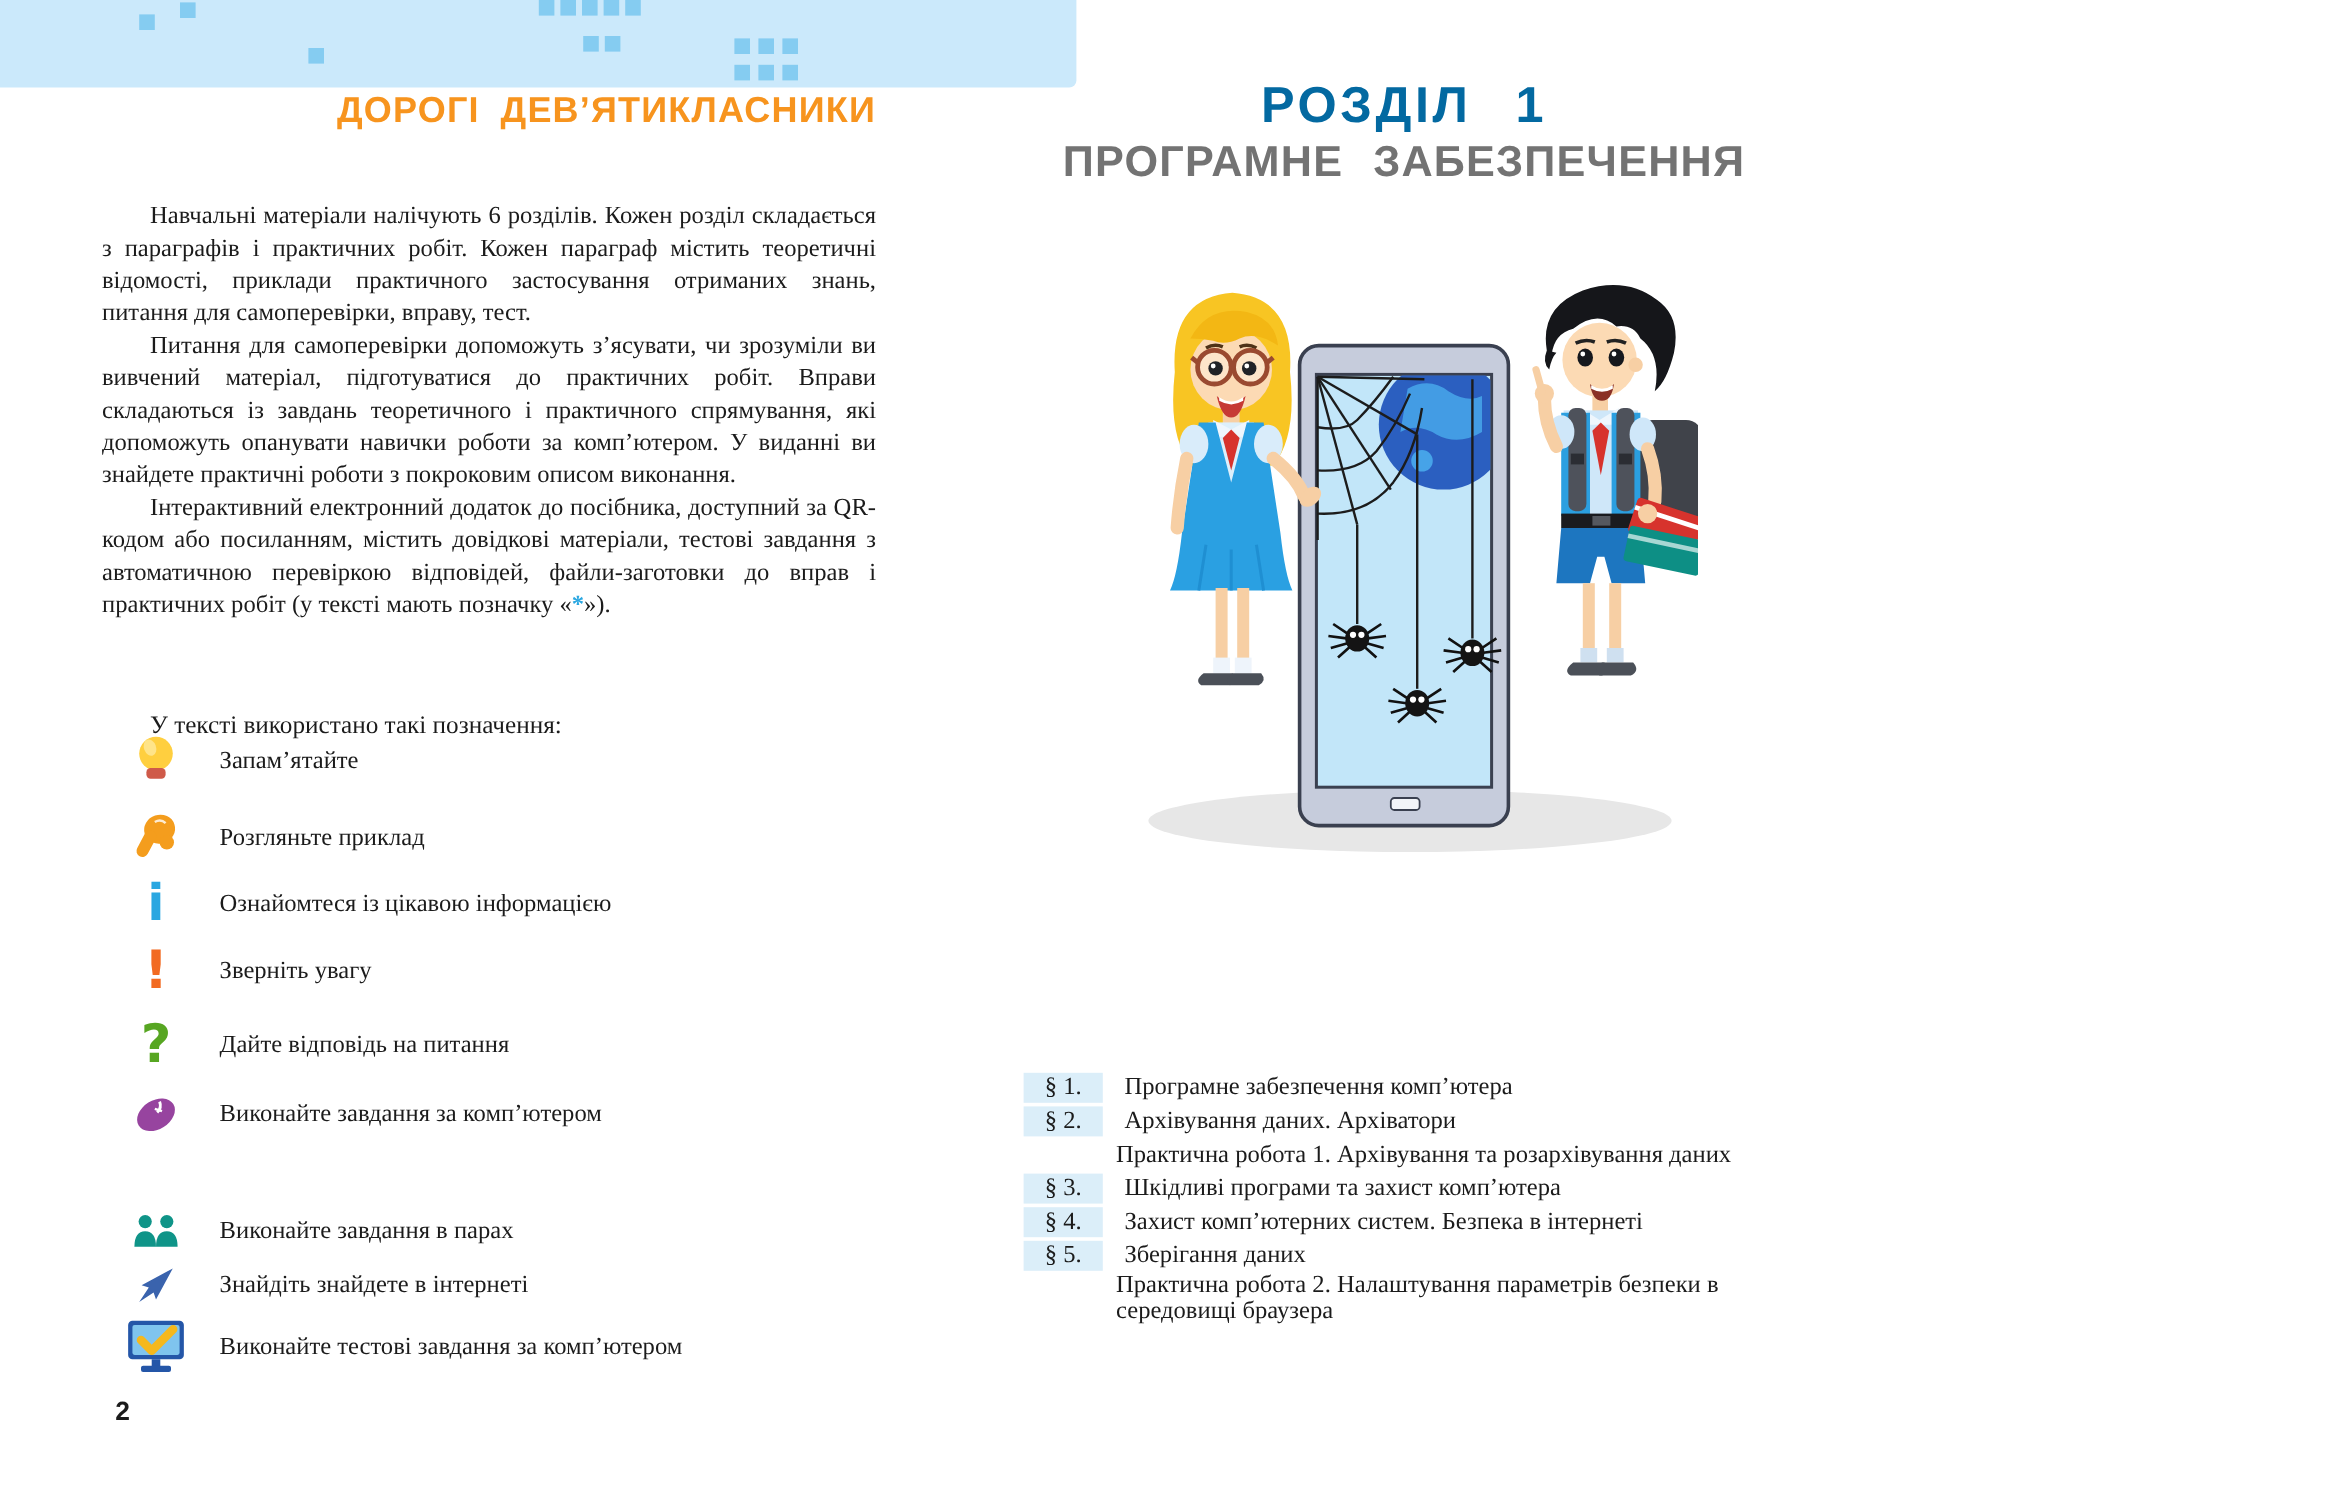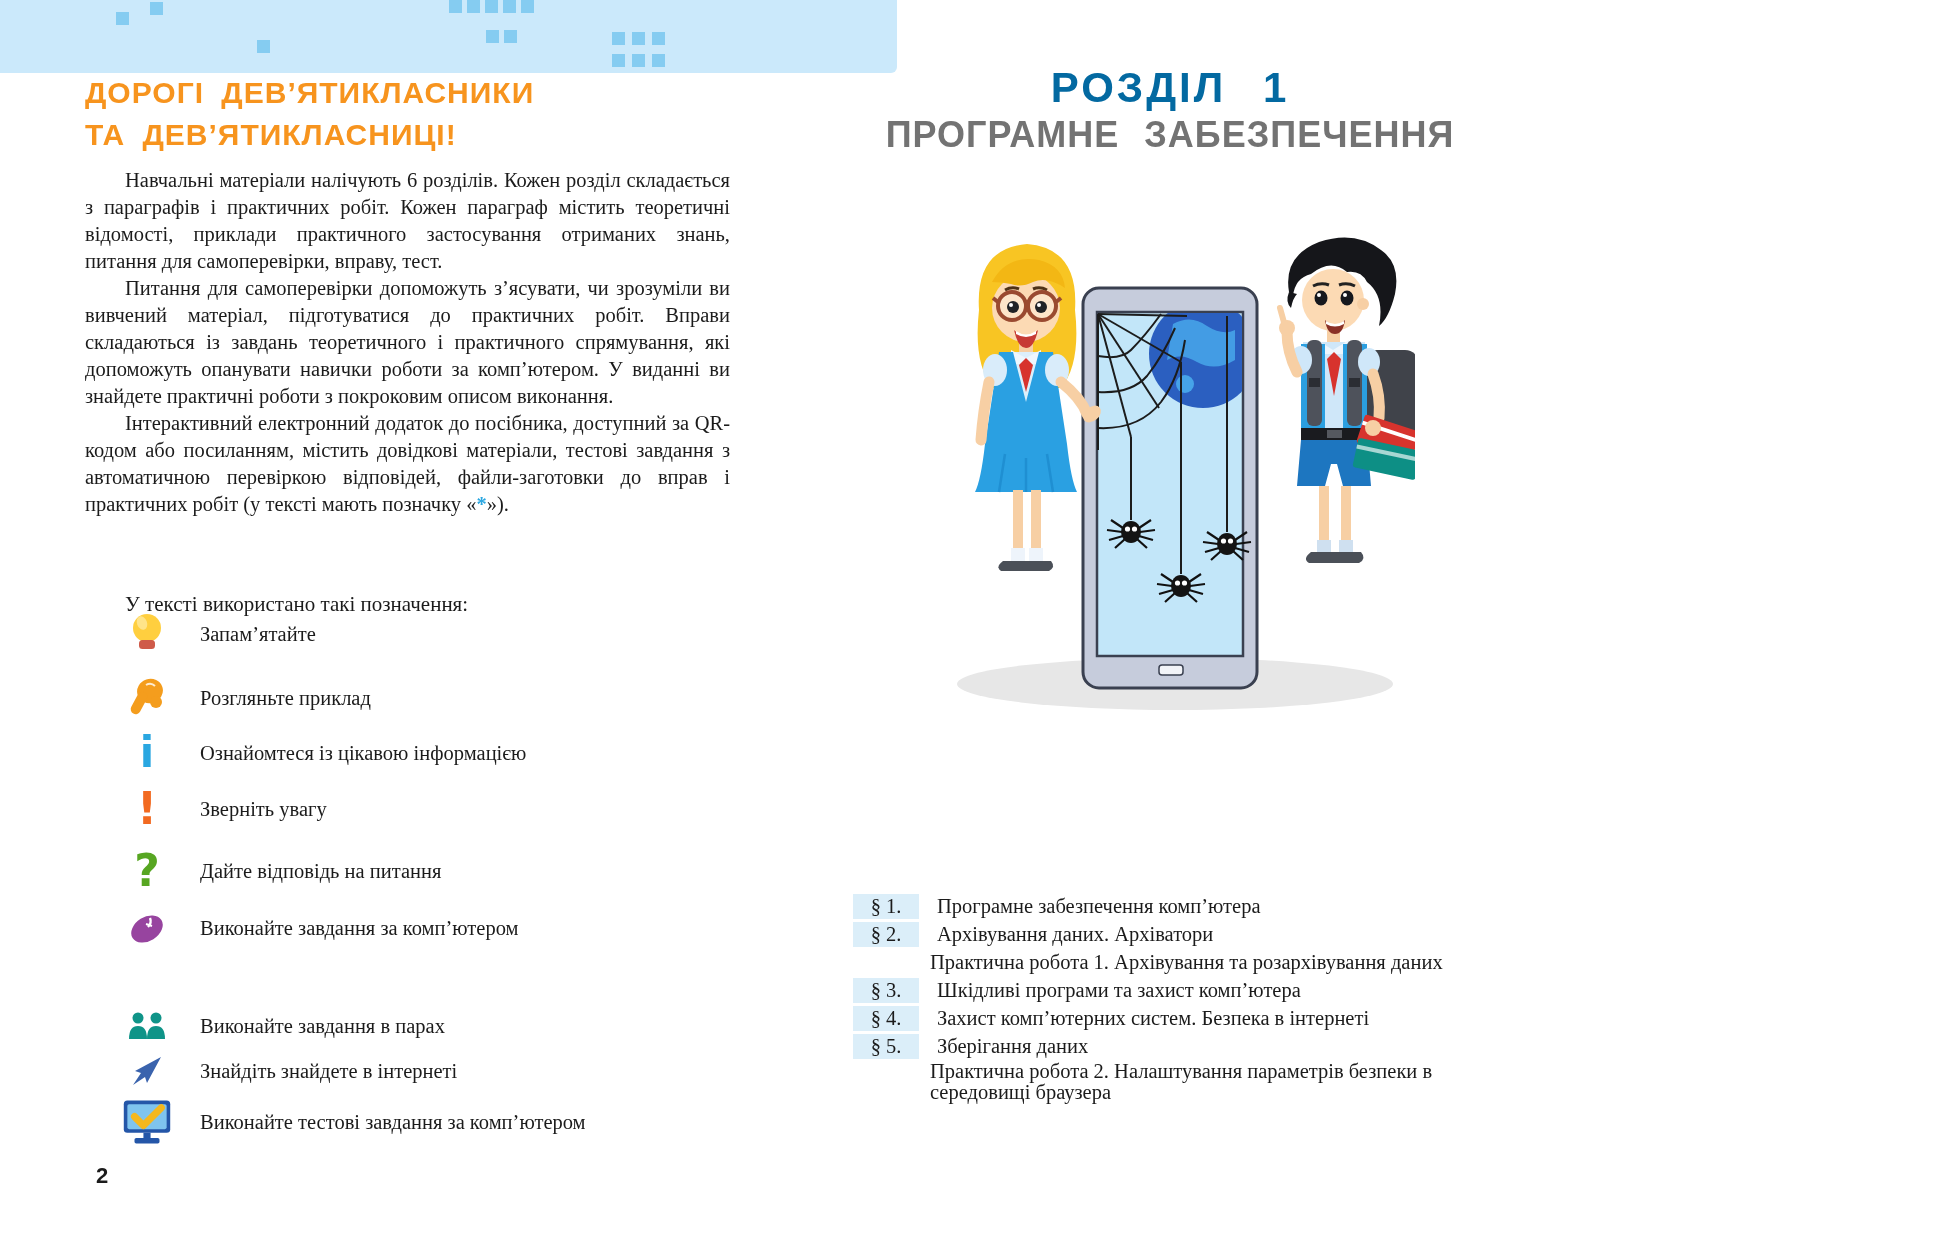--- a/index.html
+++ b/index.html
@@ -2,28 +2,28 @@
 <html><head>
 <meta charset="utf-8">
 <style>
   html,body{margin:0;padding:0;background:#ffffff;}
   .spread{position:relative;width:1949px;height:1240px;background:#ffffff;overflow:hidden;
           font-family:"Liberation Serif", serif;color:#1b1b1b;}
   
   .band{position:absolute;left:0;top:0;width:897px;height:73px;background:#cbe9fb;border-bottom-right-radius:6px;}
   .band i{position:absolute;width:13px;height:13px;background:#85ccf1;display:block;}
   
-  .lp-heading{position:absolute;left:85px;top:72px;width:645px;margin:0;text-align:left;
+  .lp-heading{position:absolute;left:85px;top:72px;width:645px;margin:0;text-align:right;
       font-family:"Liberation Sans", sans-serif;font-weight:bold;font-size:30px;line-height:42px;
       letter-spacing:1px;word-spacing:8px;}
   .lp-body{position:absolute;left:85px;top:167px;width:645px;font-size:20.5px;line-height:27px;text-align:justify;}
   .lp-body p{margin:0;text-indent:40px;}
   .star{font-weight:bold;}
   .legend-intro{position:absolute;left:85px;top:592px;width:645px;font-size:21px;text-indent:40px;}
-  .legend{position:absolute;left:102px;top:0;width:660px;height:982px;pointer-events:none;}
+  .legend{position:absolute;left:85px;top:0;width:660px;height:982px;pointer-events:none;}
   .lrow{position:absolute;left:0;height:46px;display:flex;align-items:center;}
   .lrow .ic{width:50px;margin-left:20px;display:flex;justify-content:center;align-items:center;}
   .lrow .lbl{margin-left:28px;font-size:20.5px;white-space:nowrap;}
   .glyph{font-family:"DejaVu Sans", sans-serif;font-weight:bold;line-height:1;}
   .pagenum{position:absolute;left:96px;top:1163px;font-family:"Liberation Sans", sans-serif;
       font-weight:bold;font-size:22px;}
   
   .rp-chapter{position:absolute;left:880px;top:64px;width:580px;margin:0;text-align:center;
       font-family:"Liberation Sans", sans-serif;font-weight:bold;font-size:42px;letter-spacing:3px;word-spacing:22px;color:#0369a1;}
   .rp-title{position:absolute;left:800px;top:112px;width:740px;margin:0;text-align:center;
@@ -57,21 +57,20 @@
     <i style="left:612px;top:32px"></i>
       <i style="left:632px;top:32px"></i>
       <i style="left:652px;top:32px"></i>
     <i style="left:612px;top:54px"></i>
       <i style="left:632px;top:54px"></i>
       <i style="left:652px;top:54px"></i>
   </div>
 
   <h1 class="lp-heading" style="color: rgb(247, 148, 30);">
     <span>ДОРОГІ ДЕВ’ЯТИКЛАСНИКИ</span><br>
-    <span>ТА ДЕВ’ЯТИКЛАСНИЦІ!</span>
   </h1>
 
   <div class="lp-body">
     <p>Навчальні матеріали налічують 6 розділів. Кожен розділ складається з параграфів і практичних робіт. Кожен параграф містить теоретичні відомості, приклади практичного застосування отриманих знань, питання для самоперевірки, вправу, тест.</p>
     <p>Питання для самоперевірки допоможуть з’ясувати, чи зрозуміли ви вивчений матеріал, підготуватися до практичних робіт. Вправи складаються із завдань теоретичного і практичного спрямування, які допоможуть опанувати навички роботи за комп’ютером. У виданні ви знайдете практичні роботи з покроковим описом виконання.</p>
     <p><span>Інтерактивний електронний додаток до посібника, доступний за QR-кодом або посиланням, містить довідкові матеріали, тестові завдання з автоматичною перевіркою відповідей, файли-заготовки до вправ і практичних робіт (у тексті мають позначку «</span><span class="star" style="color: rgb(42, 167, 225);">*</span><span>»).</span></p>
   </div>
 
   <div class="legend-intro">У тексті використано такі позначення:</div>
 

